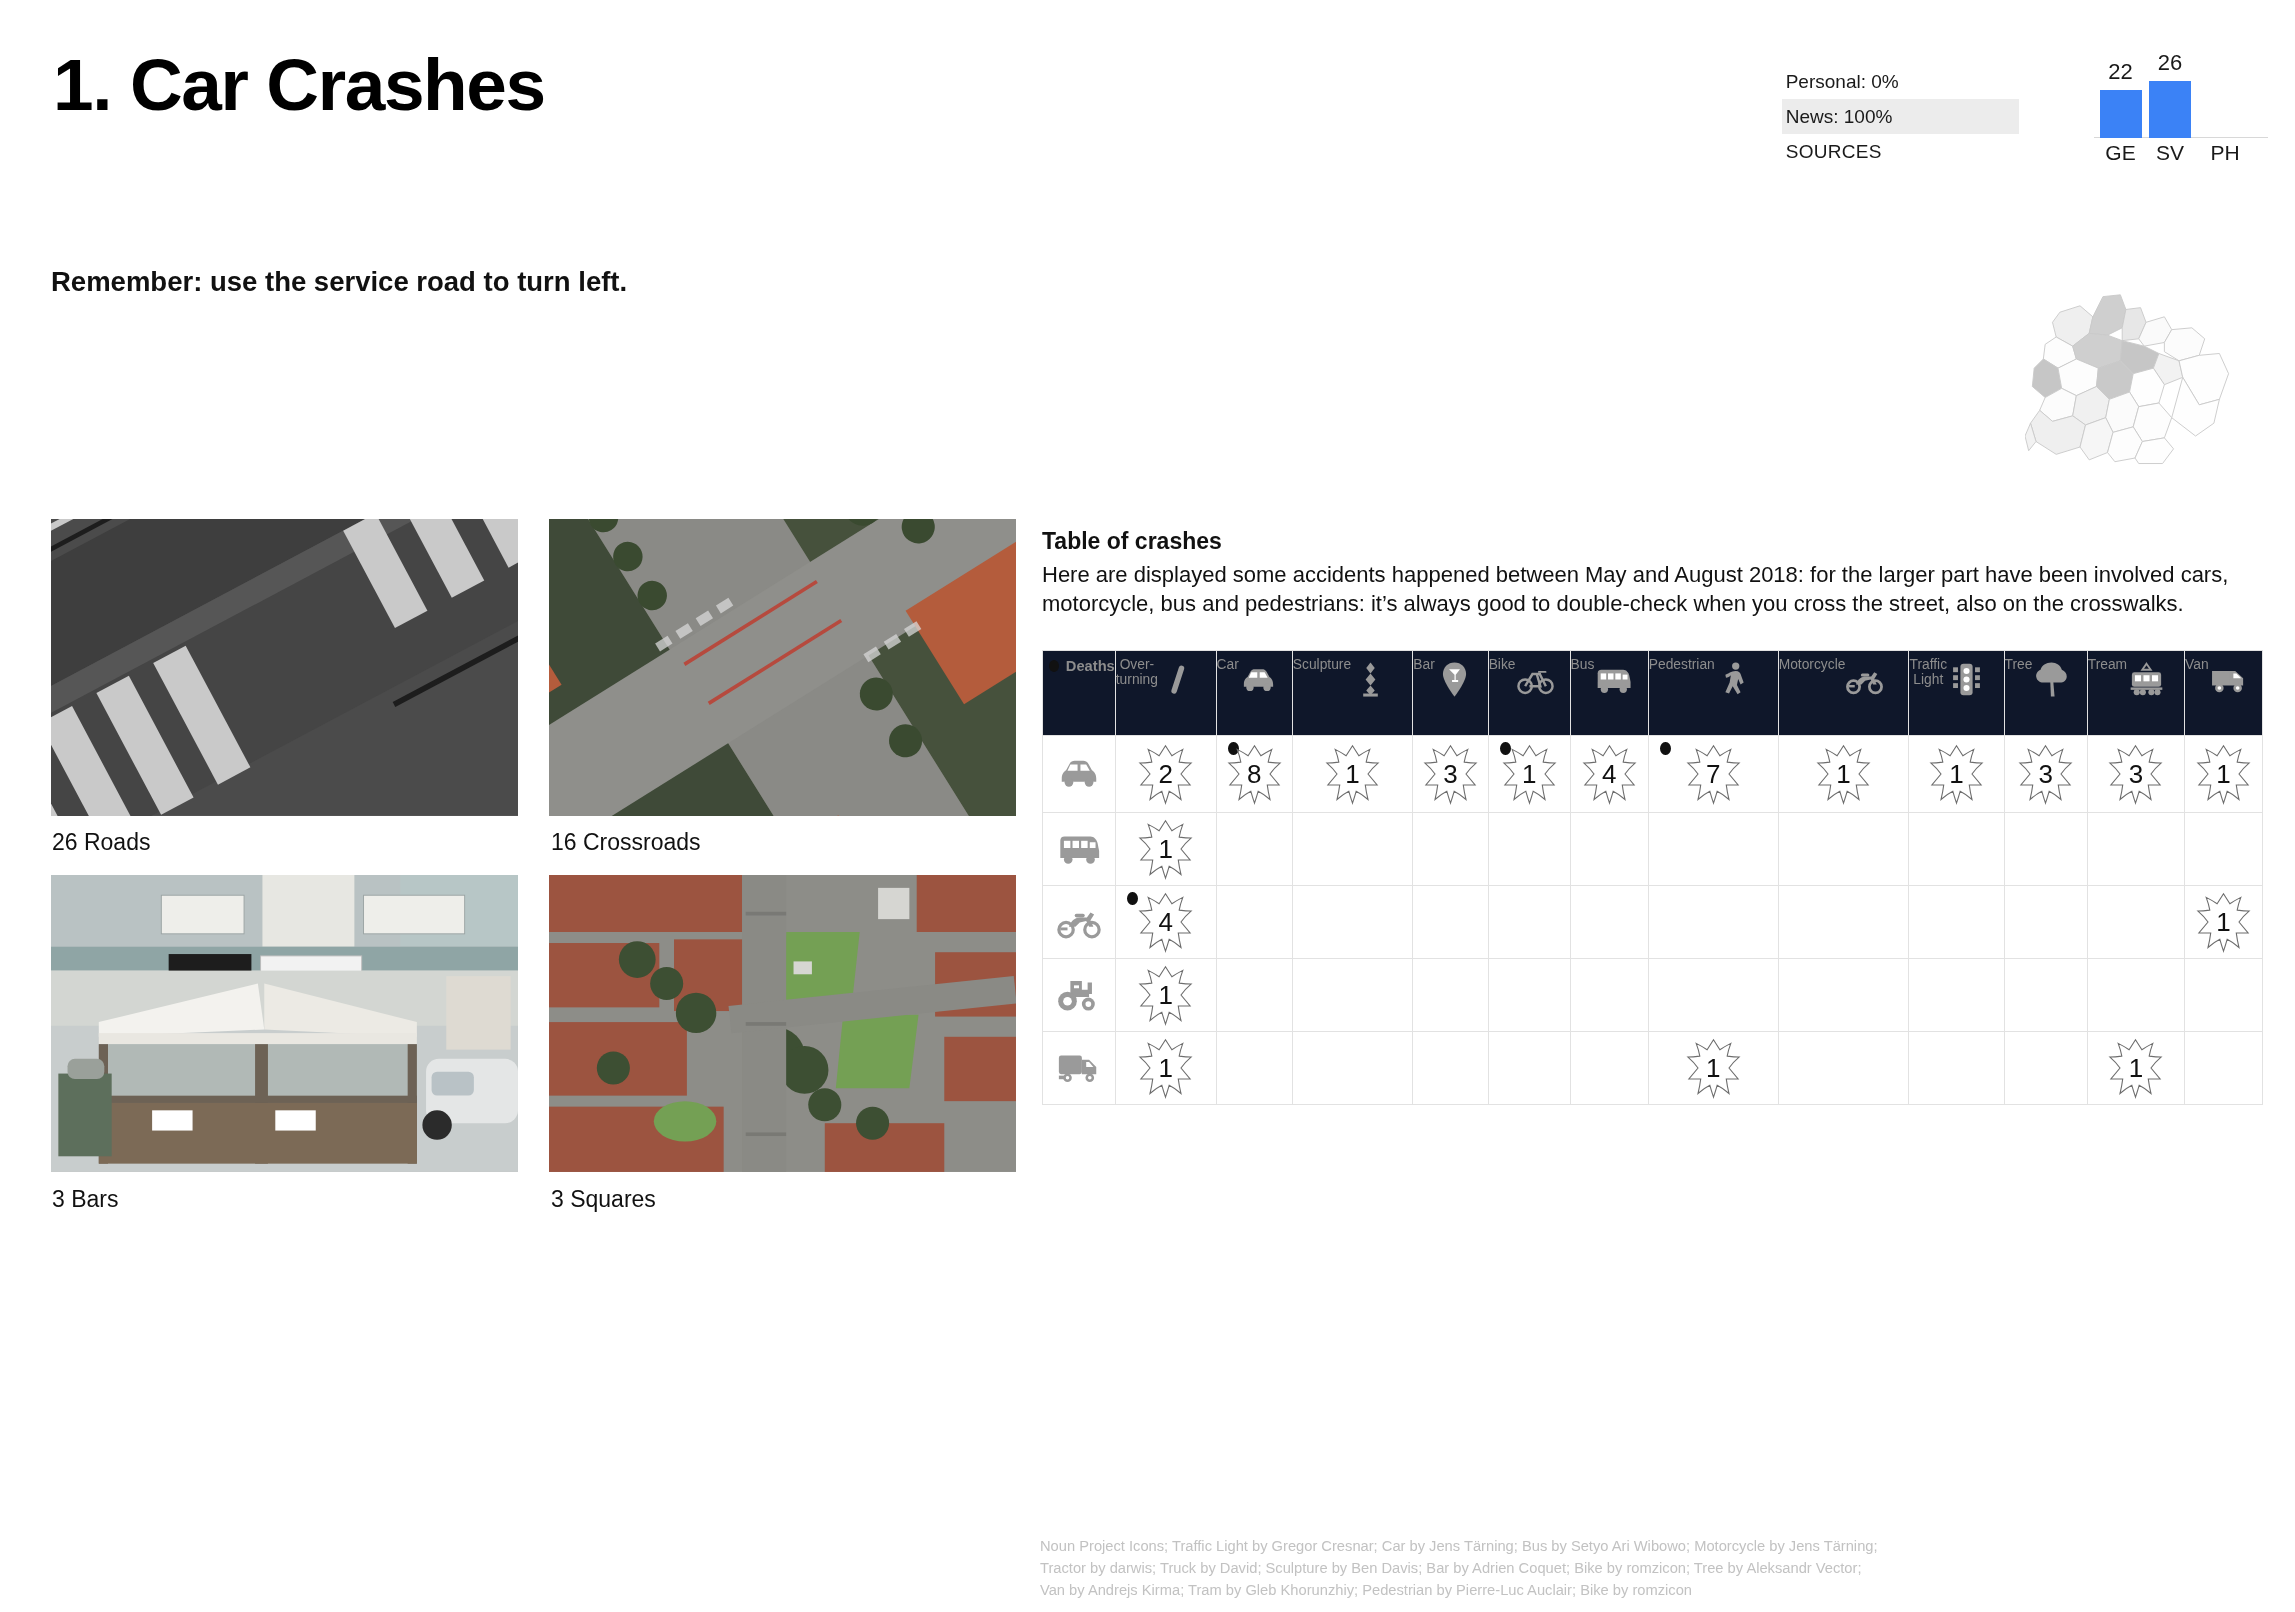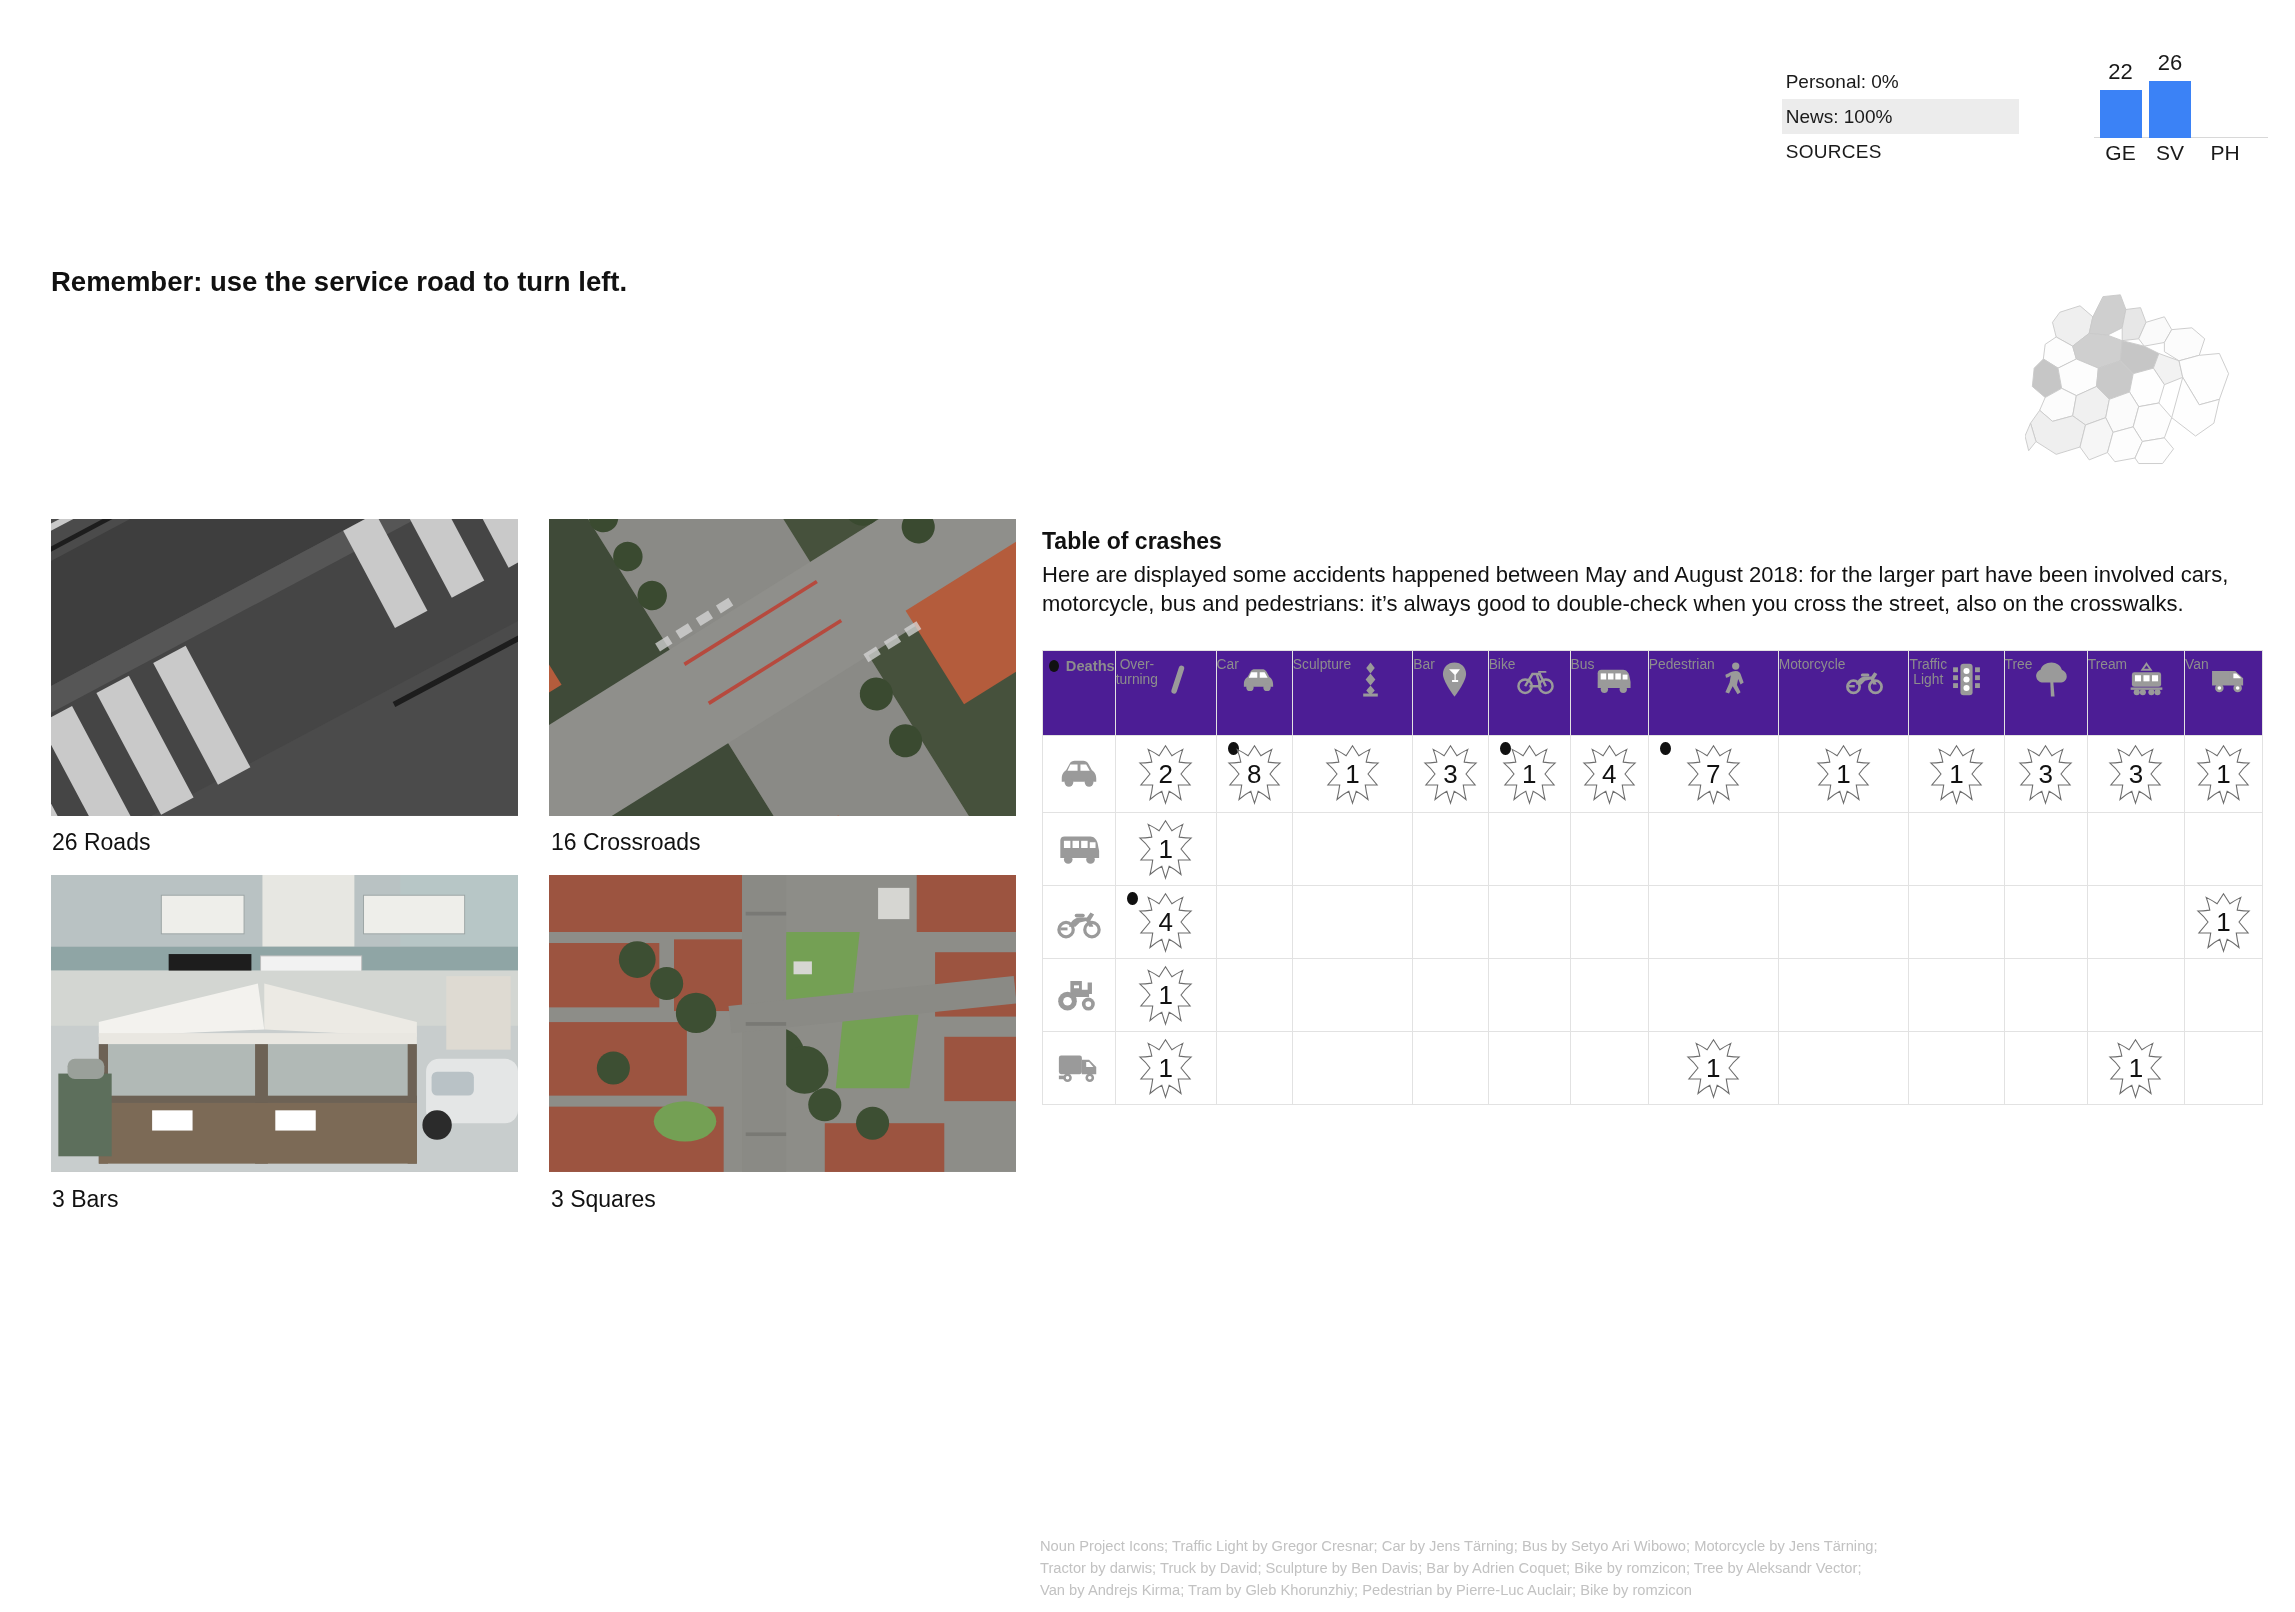--- a/index.html
+++ b/index.html
@@ -66,21 +66,21 @@
   
   .art { position: absolute; inset: 0; }
 
   
   .tbl-head { position: absolute; left: 1042px; top: 528px; width: 1221px; }
   .tbl-title { font-size: 23px; font-weight: 700; color: #111; margin-bottom: 4.6px; }
   .tbl-desc { font-size: 22px; color: #111; line-height: 1.32; }
 
   .table { position: absolute; left: 1042px; top: 650px; width: 1221px; border-collapse: collapse; }
   .table td, .table th { border: 0.9px solid #e2e2e2; padding: 0; vertical-align: middle; }
-  .table .hrow th { height: 84px; background: #4c1d95; }
+  .table .hrow th { height: 84px; background: #0f172a; }
   .colhead { display: flex; justify-content: flex-start; height: 84px; padding-top: 5.5px; }
   .colhead .lbl { font-size: 13.8px; color: #8d8d8d; font-weight: 400; line-height: 1.15; text-align: center; }
   .colhead .ic { margin-top: 3.7px; }
   .deaths-cell { display: flex; align-items: flex-start; gap: 7.3px; padding: 7.3px 0 0 5.5px; height: 84px; }
   .deaths-cell .lbl { font-size: 14.7px; color: #8d8d8d; }
   .dot { width: 10px; height: 12px; border-radius: 50%; background: #111; display: inline-block; margin-top: 1.8px; }
 
   .rowicon { width: 68px; text-align: center; }
   .datarow td { height: 73px; }
   .datarow.tall td { height: 77px; }
@@ -98,20 +98,21 @@
   .footer {
     position: absolute; left: 1040px; top: 1535px; width: 1010px;
     font-size: 14.7px; color: #c2c2c2; line-height: 1.5;
   }
 </style>
 </head>
 <body>
 
 <div class="page">
 
+  <div class="title">1. Car Crashes</div>
 
   <div class="meta">
     <div class="meta-row">Personal: 0%</div>
     <div class="meta-row shaded">News: 100%</div>
     <div class="meta-label">SOURCES</div>
   </div>
 
   <div class="sourcebars">
     <div class="sbar-base"></div>
     <div class="sbar" id="sb0" style="left: 5.5px; height: 48px;">

